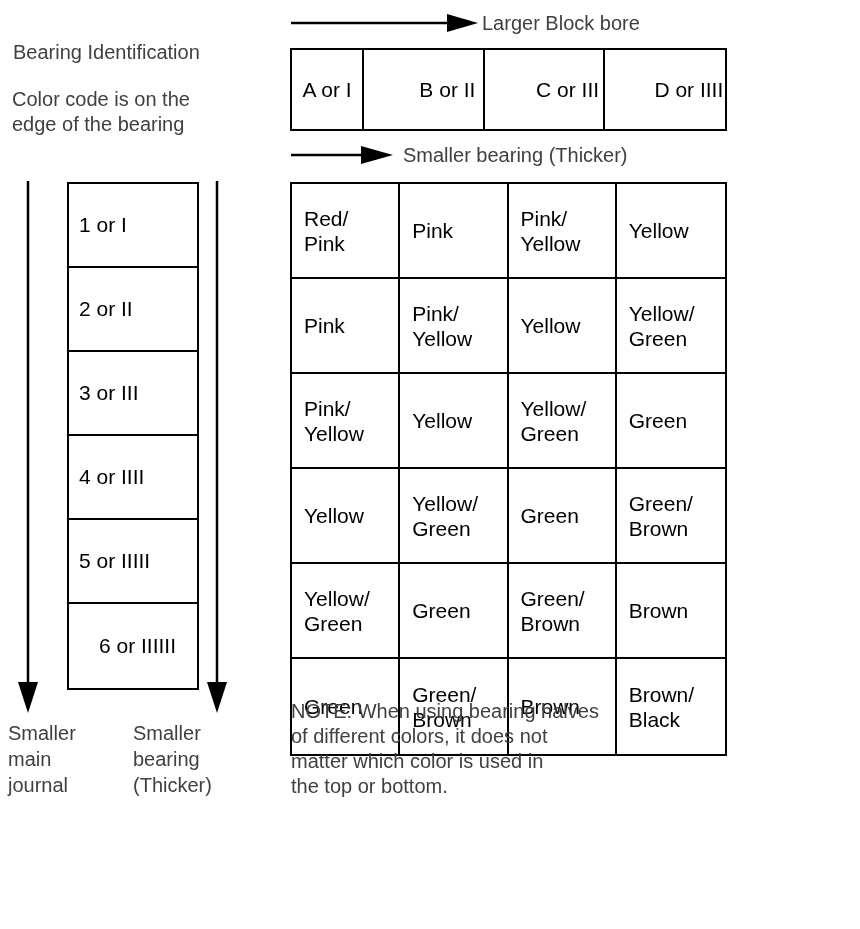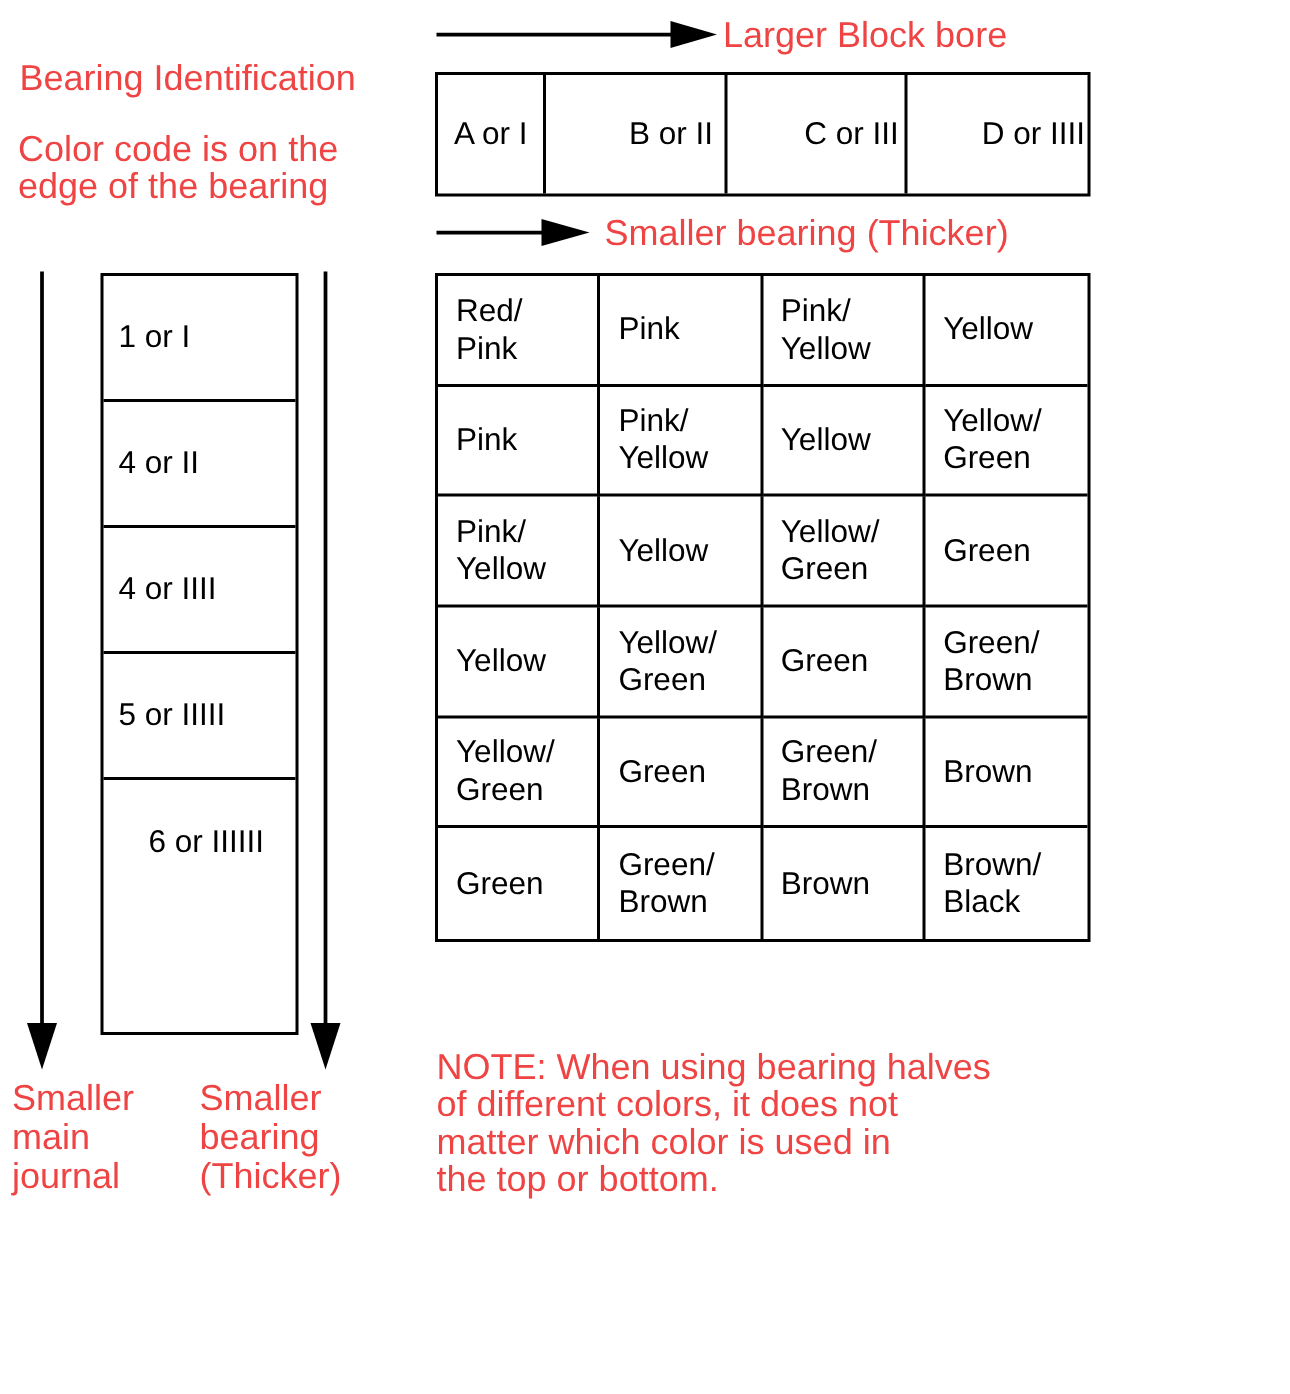--- a/index.html
+++ b/index.html
@@ -8,23 +8,23 @@
     width: 860px;
     height: 929px;
     background: #ffffff;
     color: #000000;
     font-family: "Liberation Sans", sans-serif;
     overflow: hidden;
   }
   .abs { position: absolute; }
   .t {
     position: absolute;
-    font-size: 24px;
+    font-size: 20px;
     line-height: 25px;
-    color: #ef4444;
+    color: #404040;
   }
   .pre { white-space: pre-line; }
 
   
   .header-table {
     position: absolute;
     left: 290px; top: 48px;
     width: 437px; height: 83px;
     display: grid;
     grid-template-columns: repeat(4, 1fr);
@@ -39,21 +39,21 @@
     justify-content: center;
     border-right: 2px solid #000;
     font-size: 21px;
   }
   .hcell:last-child { border-right: none; }
 
   
   .matrix {
     position: absolute;
     left: 290px; top: 182px;
-    width: 437px; height: 446px;
+    width: 437px; height: 574px;
     display: grid;
     grid-template-columns: repeat(4, 1fr);
     grid-template-rows: repeat(6, 1fr);
     border: 2px solid #000;
     box-sizing: border-box;
     background: #fff;
   }
   .mcell {
     border-right: 2px solid #000;
     border-bottom: 2px solid #000;
@@ -151,21 +151,22 @@
     <div class="mcell">Green</div>
     <div class="mcell">Green/
 Brown</div>
     <div class="mcell">Brown</div>
     <div class="mcell">Brown/
 Black</div>
   </div>
 
   <div class="left-table">
     <div class="lcell">1 or I</div>
-    <div class="lcell">4 or II</div>
+    <div class="lcell">2 or II</div>
+    <div class="lcell">3 or III</div>
     <div class="lcell">4 or IIII</div>
     <div class="lcell">5 or IIIII</div>
     <div class="lcell">6 or IIIIII</div>
   </div>
 
   <svg class="abs" style="left:16px; top:180px;" width="24" height="534">
     <line x1="12" y1="1" x2="12" y2="506" stroke="#000" stroke-width="2.5"></line>
     <polygon points="2,502 22,502 12,533" fill="#000"></polygon>
   </svg>
   <svg class="abs" style="left:205px; top:180px;" width="24" height="534">

